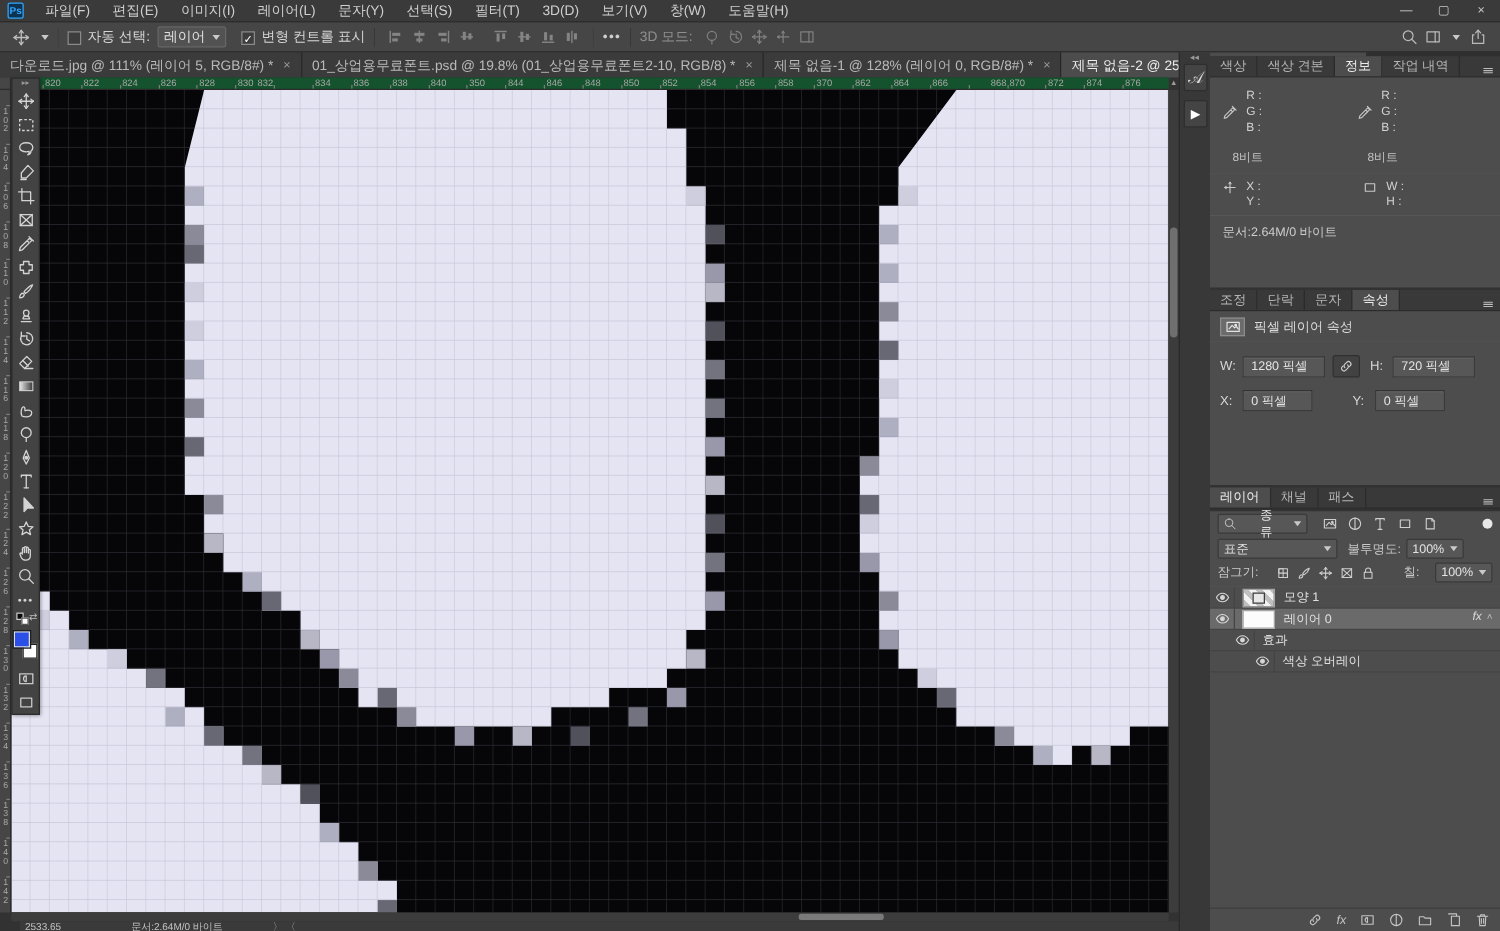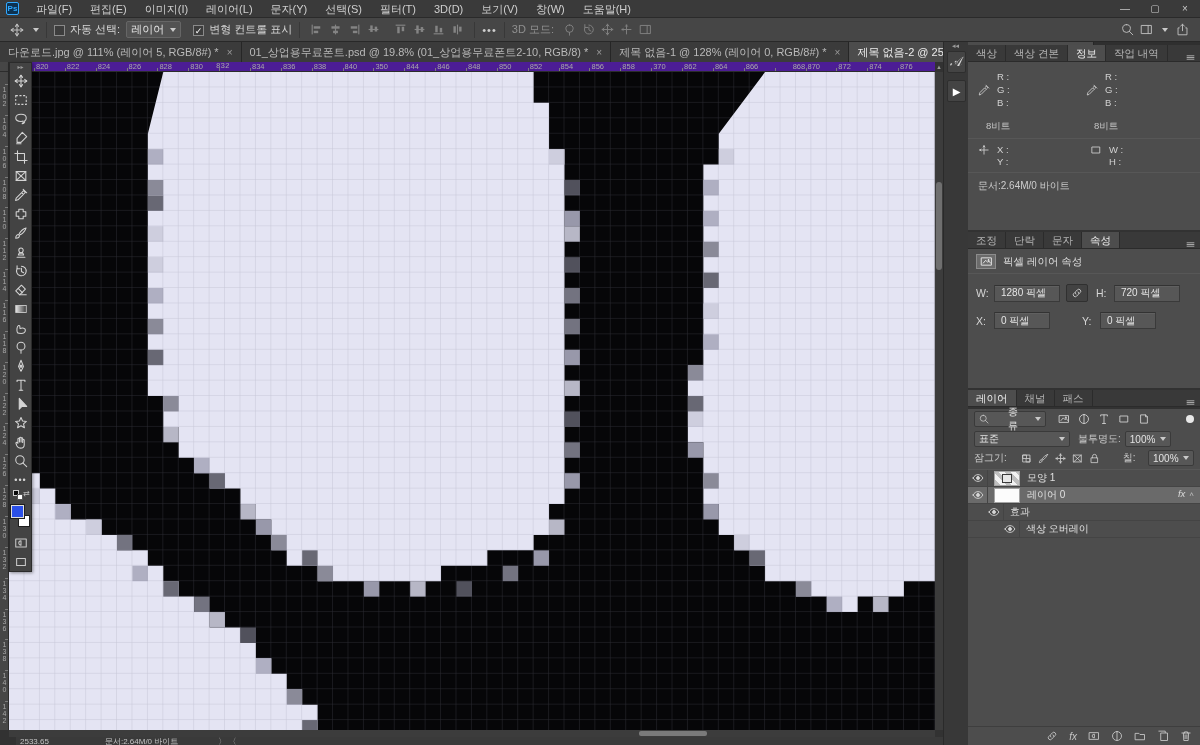--- a/index.html
+++ b/index.html
@@ -37,21 +37,21 @@
 
   
   #tabbar { left:0; top:42px; width:1200px; height:20px; background:#2f2f2f; display:flex; }
   .doctab { display:flex; align-items:center; background:#3b3b3b; color:#b9b9b9;
     font-size:11px; padding:0 8px; border-right:1px solid #262626; white-space:nowrap; }
   .doctab.active { background:#4c4c4c; color:#ececec; }
   .doctab .x { margin-left:8px; color:#9a9a9a; font-size:10px; }
 
   
   #rulercorner { left:0; top:62px; width:9px; height:10px; background:#464646; border-right:1px solid #2c2c2c; border-bottom:1px solid #2c2c2c; }
-  #hruler { left:9px; top:62px; width:926px; height:10px; background:#4c1d95; border-bottom:1px solid #2c2c2c; overflow:hidden; }
+  #hruler { left:9px; top:62px; width:926px; height:10px; background:#14532d; border-bottom:1px solid #2c2c2c; overflow:hidden; }
   .hrl { position:absolute; top:0; font-size:7.5px; color:#a8a8a8; }
   .hrt { position:absolute; bottom:0; width:1px; height:3px; background:#7c7c7c; }
   #vruler { left:0; top:72px; width:9px; height:658px; background:#464646; border-right:1px solid #2c2c2c; overflow:hidden; }
   .vrl { position:absolute; left:0; width:9px; font-size:7px; color:#a8a8a8; text-align:center; line-height:7px; }
   .vrt { position:absolute; right:0; height:1px; width:3px; background:#7c7c7c; }
   #canvas { left:9px; top:72px; width:926px; height:658px; background:#060608; overflow:hidden; }
 
   
   #toolbar { left:9px; top:62px; width:23px; background:#434343; border:1px solid #2b2b2b;
     box-shadow:1px 1px 3px rgba(0,0,0,.4); display:flex; flex-direction:column; align-items:center; z-index:5; }
@@ -341,21 +341,21 @@
       <span class="hrl" style="left: 57.86px;">822</span>
       <span class="hrt" style="left: 55.86px;"></span>
       <span class="hrl" style="left: 88.72px;">824</span>
       <span class="hrt" style="left: 86.72px;"></span>
       <span class="hrl" style="left: 119.58px;">826</span>
       <span class="hrt" style="left: 117.58px;"></span>
       <span class="hrl" style="left: 150.44px;">828</span>
       <span class="hrt" style="left: 148.44px;"></span>
       <span class="hrl" style="left: 181.3px;">830</span>
       <span class="hrt" style="left: 179.3px;"></span>
-      <span class="hrl" style="left: 207px; font-family: Liberation Mono, monospace;">832</span>
+      <span class="hrl" style="left: 197px;">832</span>
       <span class="hrt" style="left: 210.16px;"></span>
       <span class="hrl" style="left: 243.02px;">834</span>
       <span class="hrt" style="left: 241.02px;"></span>
       <span class="hrl" style="left: 273.88px;">836</span>
       <span class="hrt" style="left: 271.88px;"></span>
       <span class="hrl" style="left: 304.74px;">838</span>
       <span class="hrt" style="left: 302.74px;"></span>
       <span class="hrl" style="left: 335.6px;">840</span>
       <span class="hrt" style="left: 333.6px;"></span>
       <span class="hrl" style="left: 366.46px;">350</span>

